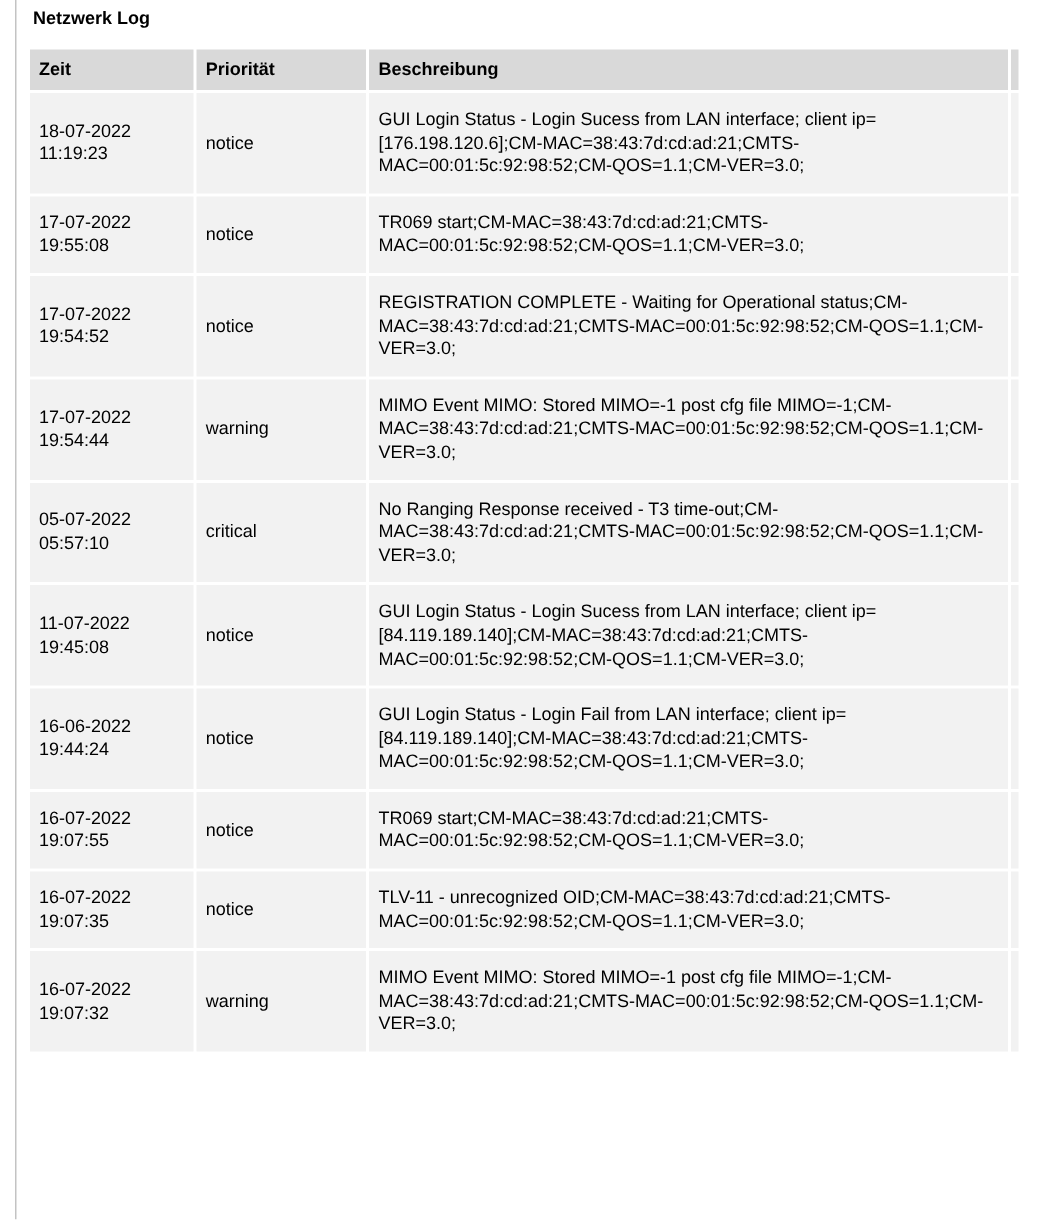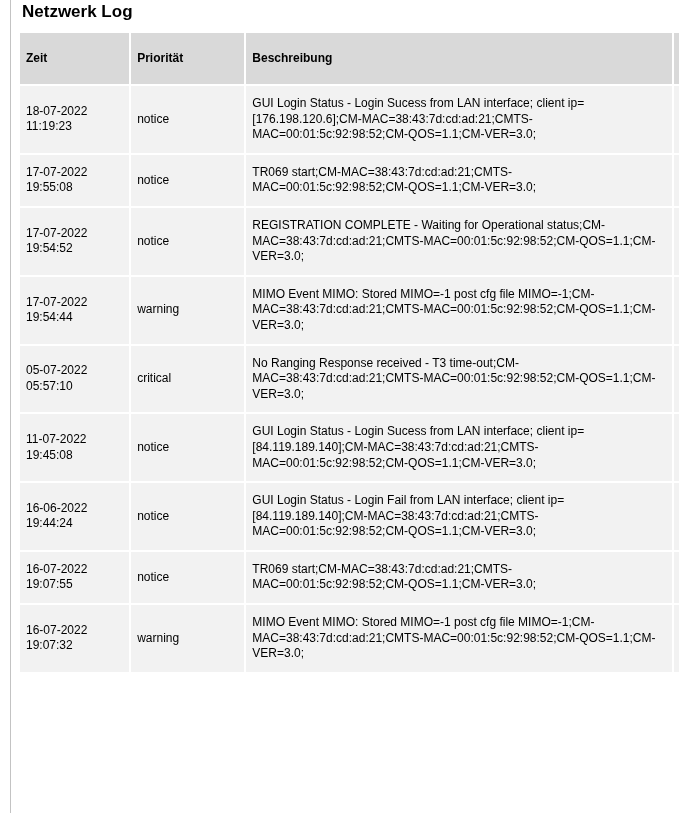--- a/index.html
+++ b/index.html
@@ -25,42 +25,42 @@
     height: 813px;
     background: #c3c3c3;
   }
   .content {
     position: absolute;
     left: 20px;
     top: 0;
     width: 661px;
   }
   .page-title {
-    font-size: 17px;
+    font-size: 12px;
     font-weight: bold;
     margin: 4px 0 11px 2px;
     line-height: 16px;
   }
   table.log-table {
     border-collapse: separate;
     border-spacing: 2px;
     table-layout: fixed;
     width: 663px;
     margin-left: -2px;
   }
   col.c-time  { width: 109px; }
   col.c-prio  { width: 113px; }
   col.c-desc  { width: 425px; }
   col.c-spacer{ width: 5px;  }
   th {
     background: var(--header-bg, #d9d9d9);
     font-size: 12px;
     font-weight: bold;
     text-align: left;
-    padding: 18px 6px;
+    padding: 6px 6px;
     line-height: 15px;
     white-space: nowrap;
     overflow: hidden;
   }
   td {
     background: var(--row-bg, #f2f2f2);
     font-size: 12px;
     vertical-align: middle;
     padding: 10px 6px;
     line-height: 1.3;
@@ -142,20 +142,26 @@
   </tr>
 
   <tr>
     <td class="time">16-07-2022 19:07:55</td>
     <td class="prio">notice</td>
     <td class="desc">TR069 start;CM-MAC=38:43:7d:cd:ad:21;CMTS-MAC=00:01:5c:92:98:52;CM-QOS=1.1;CM-VER=3.0;</td>
     <td class="spacer"></td>
   </tr>
 
 
+  <tr>
+    <td class="time">16-07-2022 19:07:35</td>
+    <td class="prio">notice</td>
+    <td class="desc">TLV-11 - unrecognized OID;CM-MAC=38:43:7d:cd:ad:21;CMTS-MAC=00:01:5c:92:98:52;CM-QOS=1.1;CM-VER=3.0;</td>
+    <td class="spacer"></td>
+  </tr>
 
   <tr>
     <td class="time">16-07-2022 19:07:32</td>
     <td class="prio">warning</td>
     <td class="desc">MIMO Event MIMO: Stored MIMO=-1 post cfg file MIMO=-1;CM-MAC=38:43:7d:cd:ad:21;CMTS-MAC=00:01:5c:92:98:52;CM-QOS=1.1;CM-VER=3.0;</td>
     <td class="spacer"></td>
   </tr>
 
 </tbody>
     </table>

